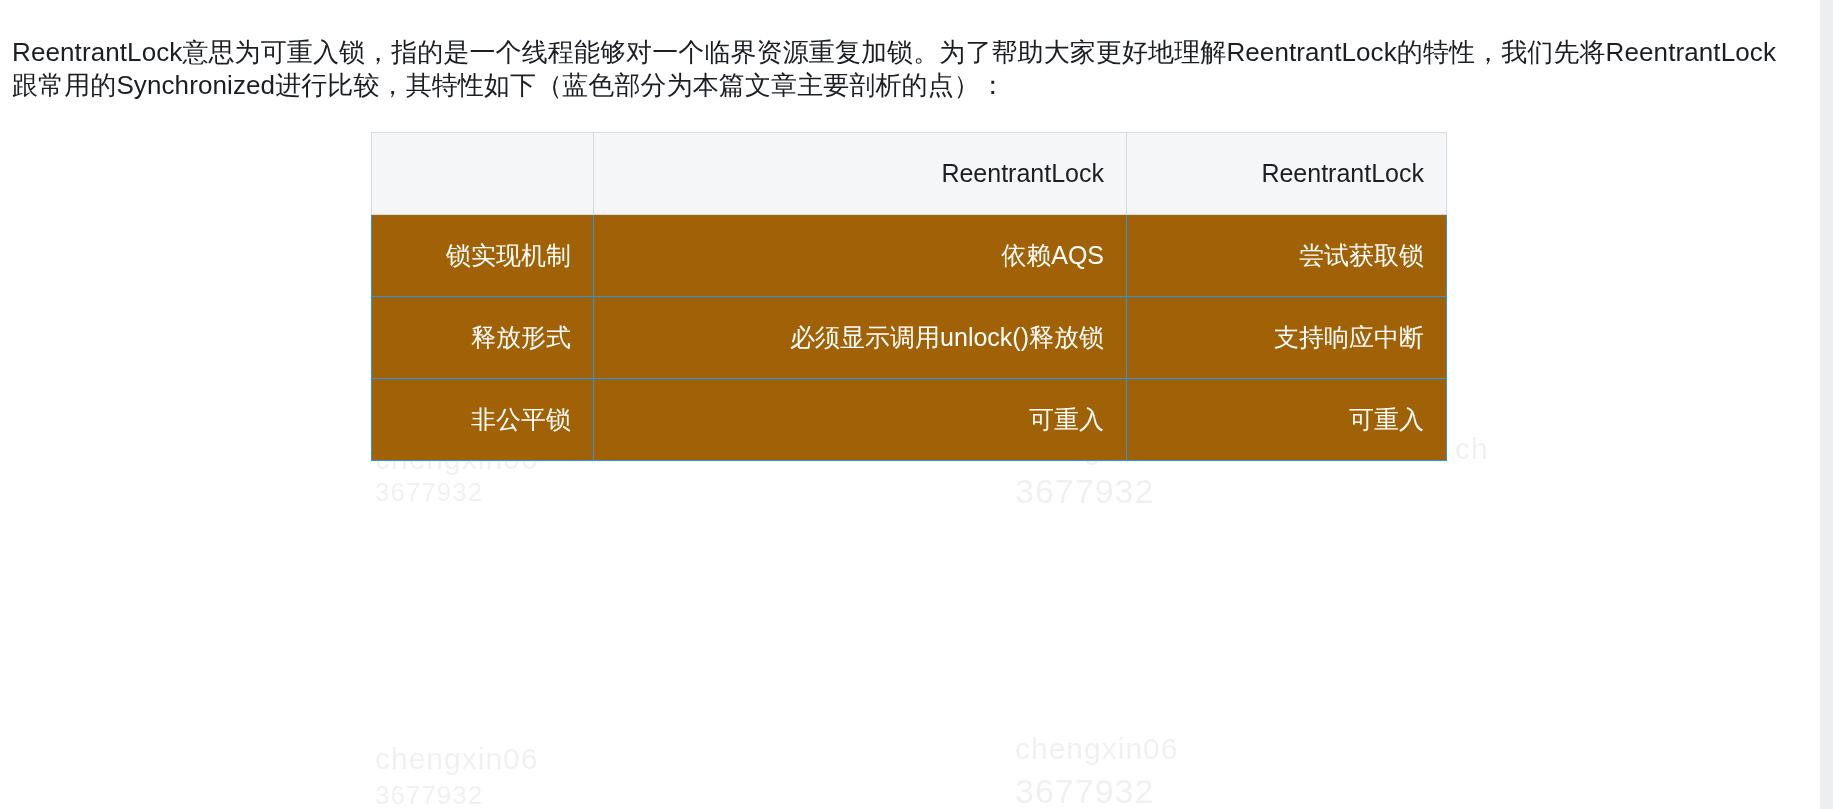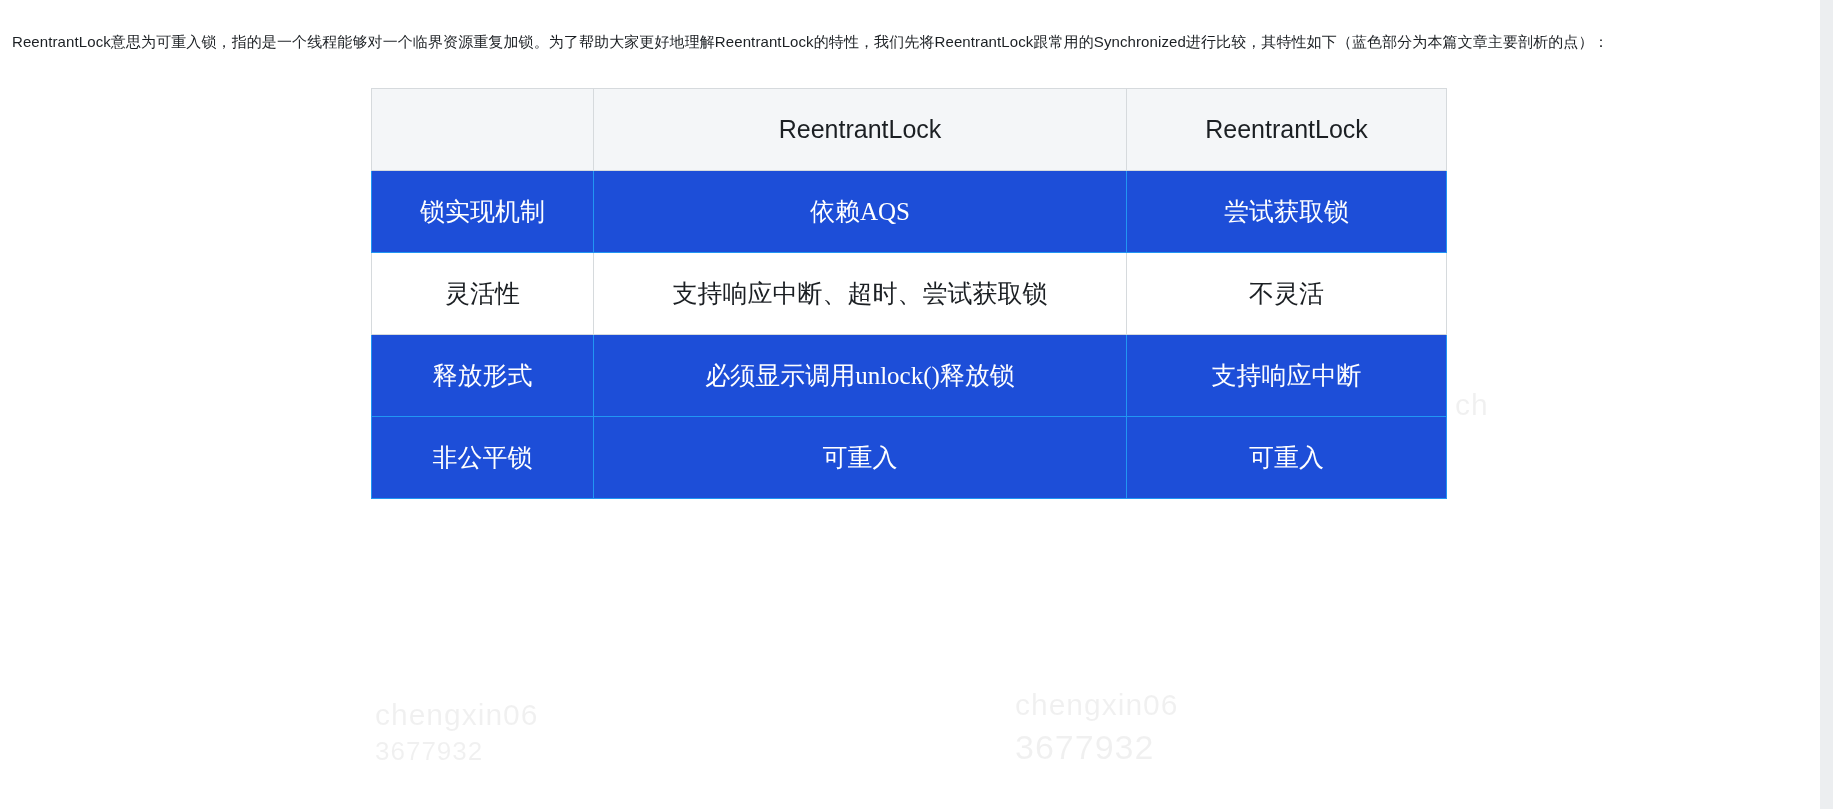--- a/index.html
+++ b/index.html
@@ -27,21 +27,21 @@
   }
 
   .page {
     width: 1820px;
     padding: 0;
     box-sizing: border-box;
     position: relative;
   }
 
   .intro {
-    font-size: 15px;
+    font-size: 26px;
     line-height: 33px;
     color: #1b1f23;
     padding: 10px 22px 0 12px;
     letter-spacing: 0.1px;
   }
 
   .table-wrap {
     margin-top: 30px;
     padding-left: 371px;
     position: relative;
@@ -82,41 +82,40 @@
   }
   table.cmp col.c1 { width: 222px; }
   table.cmp col.c2 { width: 533px; }
   table.cmp col.c3 { width: 320px; }
 
   table.cmp td, table.cmp th {
     border: 1px solid #d6dadd;
     padding: 0 22px;
     height: 82px;
     vertical-align: middle;
-    text-align: center;
+    text-align: right;
     font-weight: normal;
     font-size: 25px;
     color: #1b1f23;
     box-sizing: border-box;
   }
 
   thead th {
     background: #f4f6f8;
     font-size: 28px;
     font-weight: bold;
     color: #111417;
     height: 90px;
   }
   thead th.blank { background: #f4f6f8; }
 
   tr.hl td {
-    background: #1d4ed8;
+    background: #a16207;
     color: #ffffff;
     border-color: #2196f3;
-    font-family: Liberation Serif, serif;
   }
   tr.hl td.label { font-weight: normal; }
 
   tr.plain td { background: #ffffff; }
 
   td.label { font-size: 25px; }
 </style>
 </head>
 <body>
 
@@ -152,25 +151,20 @@
           <th>ReentrantLock</th>
           <th>ReentrantLock</th>
         </tr>
       </thead>
       <tbody>
         <tr class="hl">
           <td class="label">锁实现机制</td>
           <td>依赖AQS</td>
           <td>尝试获取锁</td>
         </tr>
-        <tr class="plain">
-          <td class="label">灵活性</td>
-          <td>支持响应中断、超时、尝试获取锁</td>
-          <td>不灵活</td>
-        </tr>
         <tr class="hl">
           <td class="label">释放形式</td>
           <td>必须显示调用unlock()释放锁</td>
           <td>支持响应中断</td>
         </tr>
         <tr class="hl">
           <td class="label">非公平锁</td>
           <td>可重入</td>
           <td>可重入</td>
         </tr>

